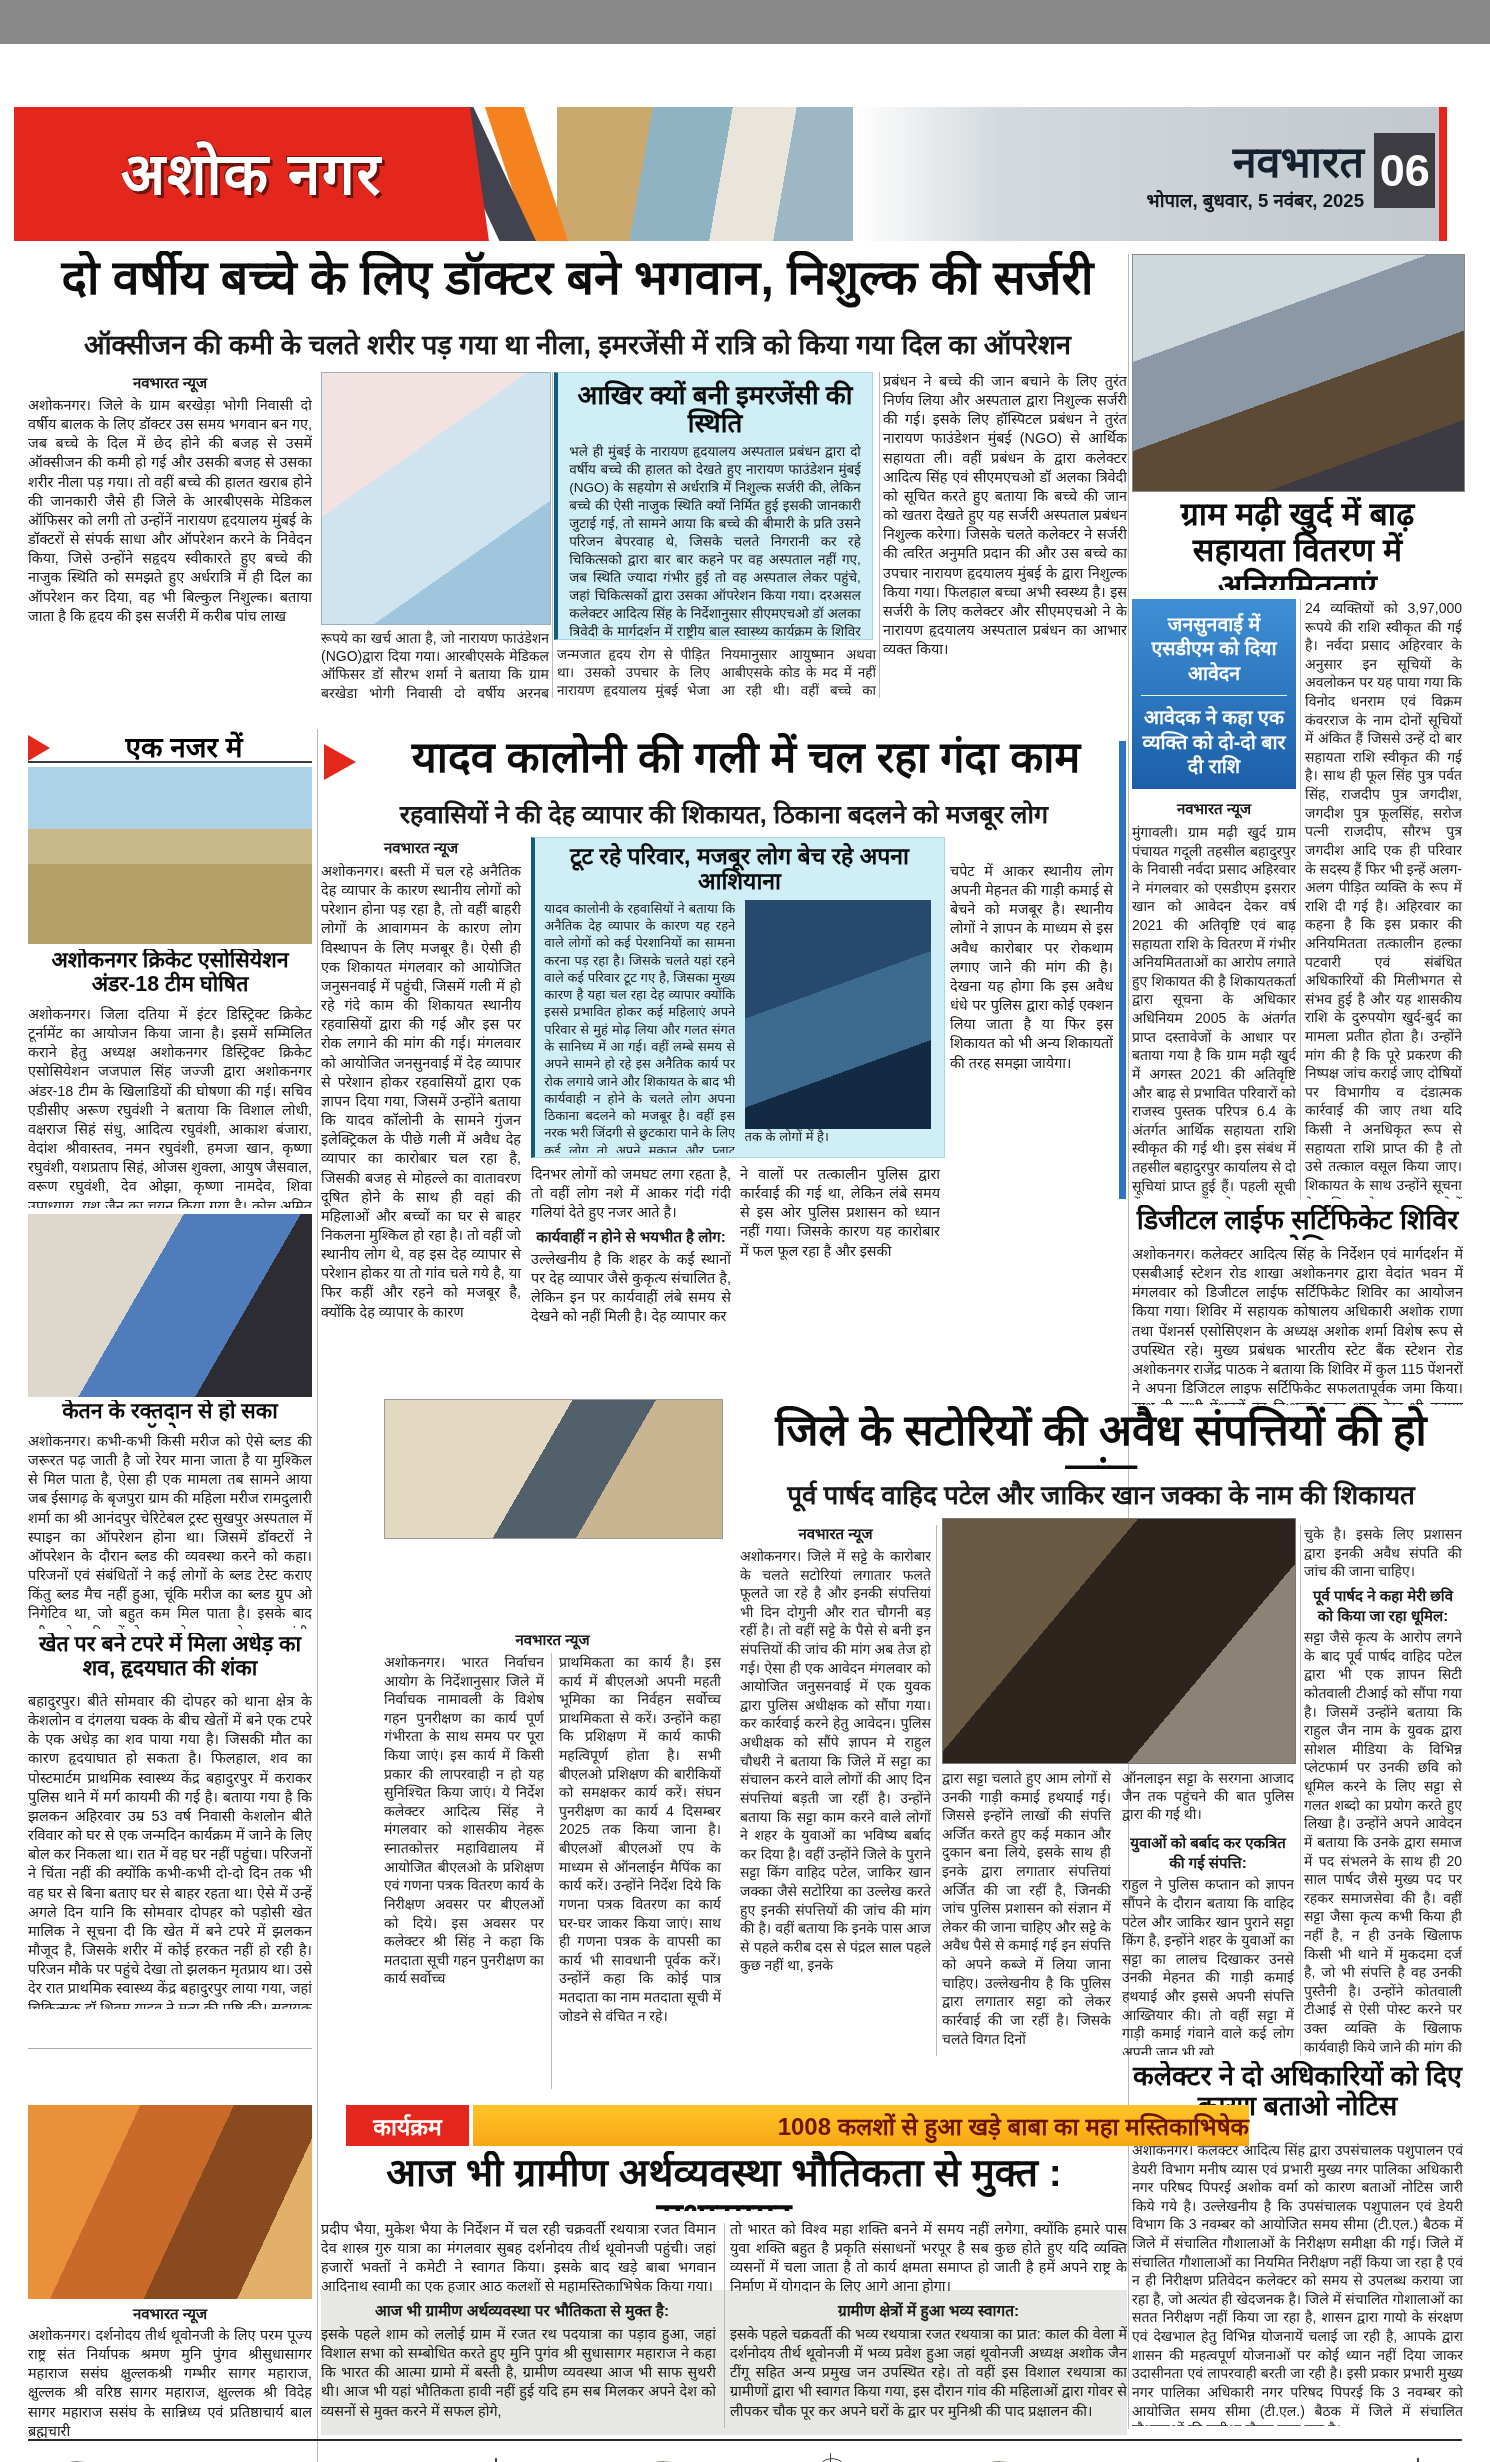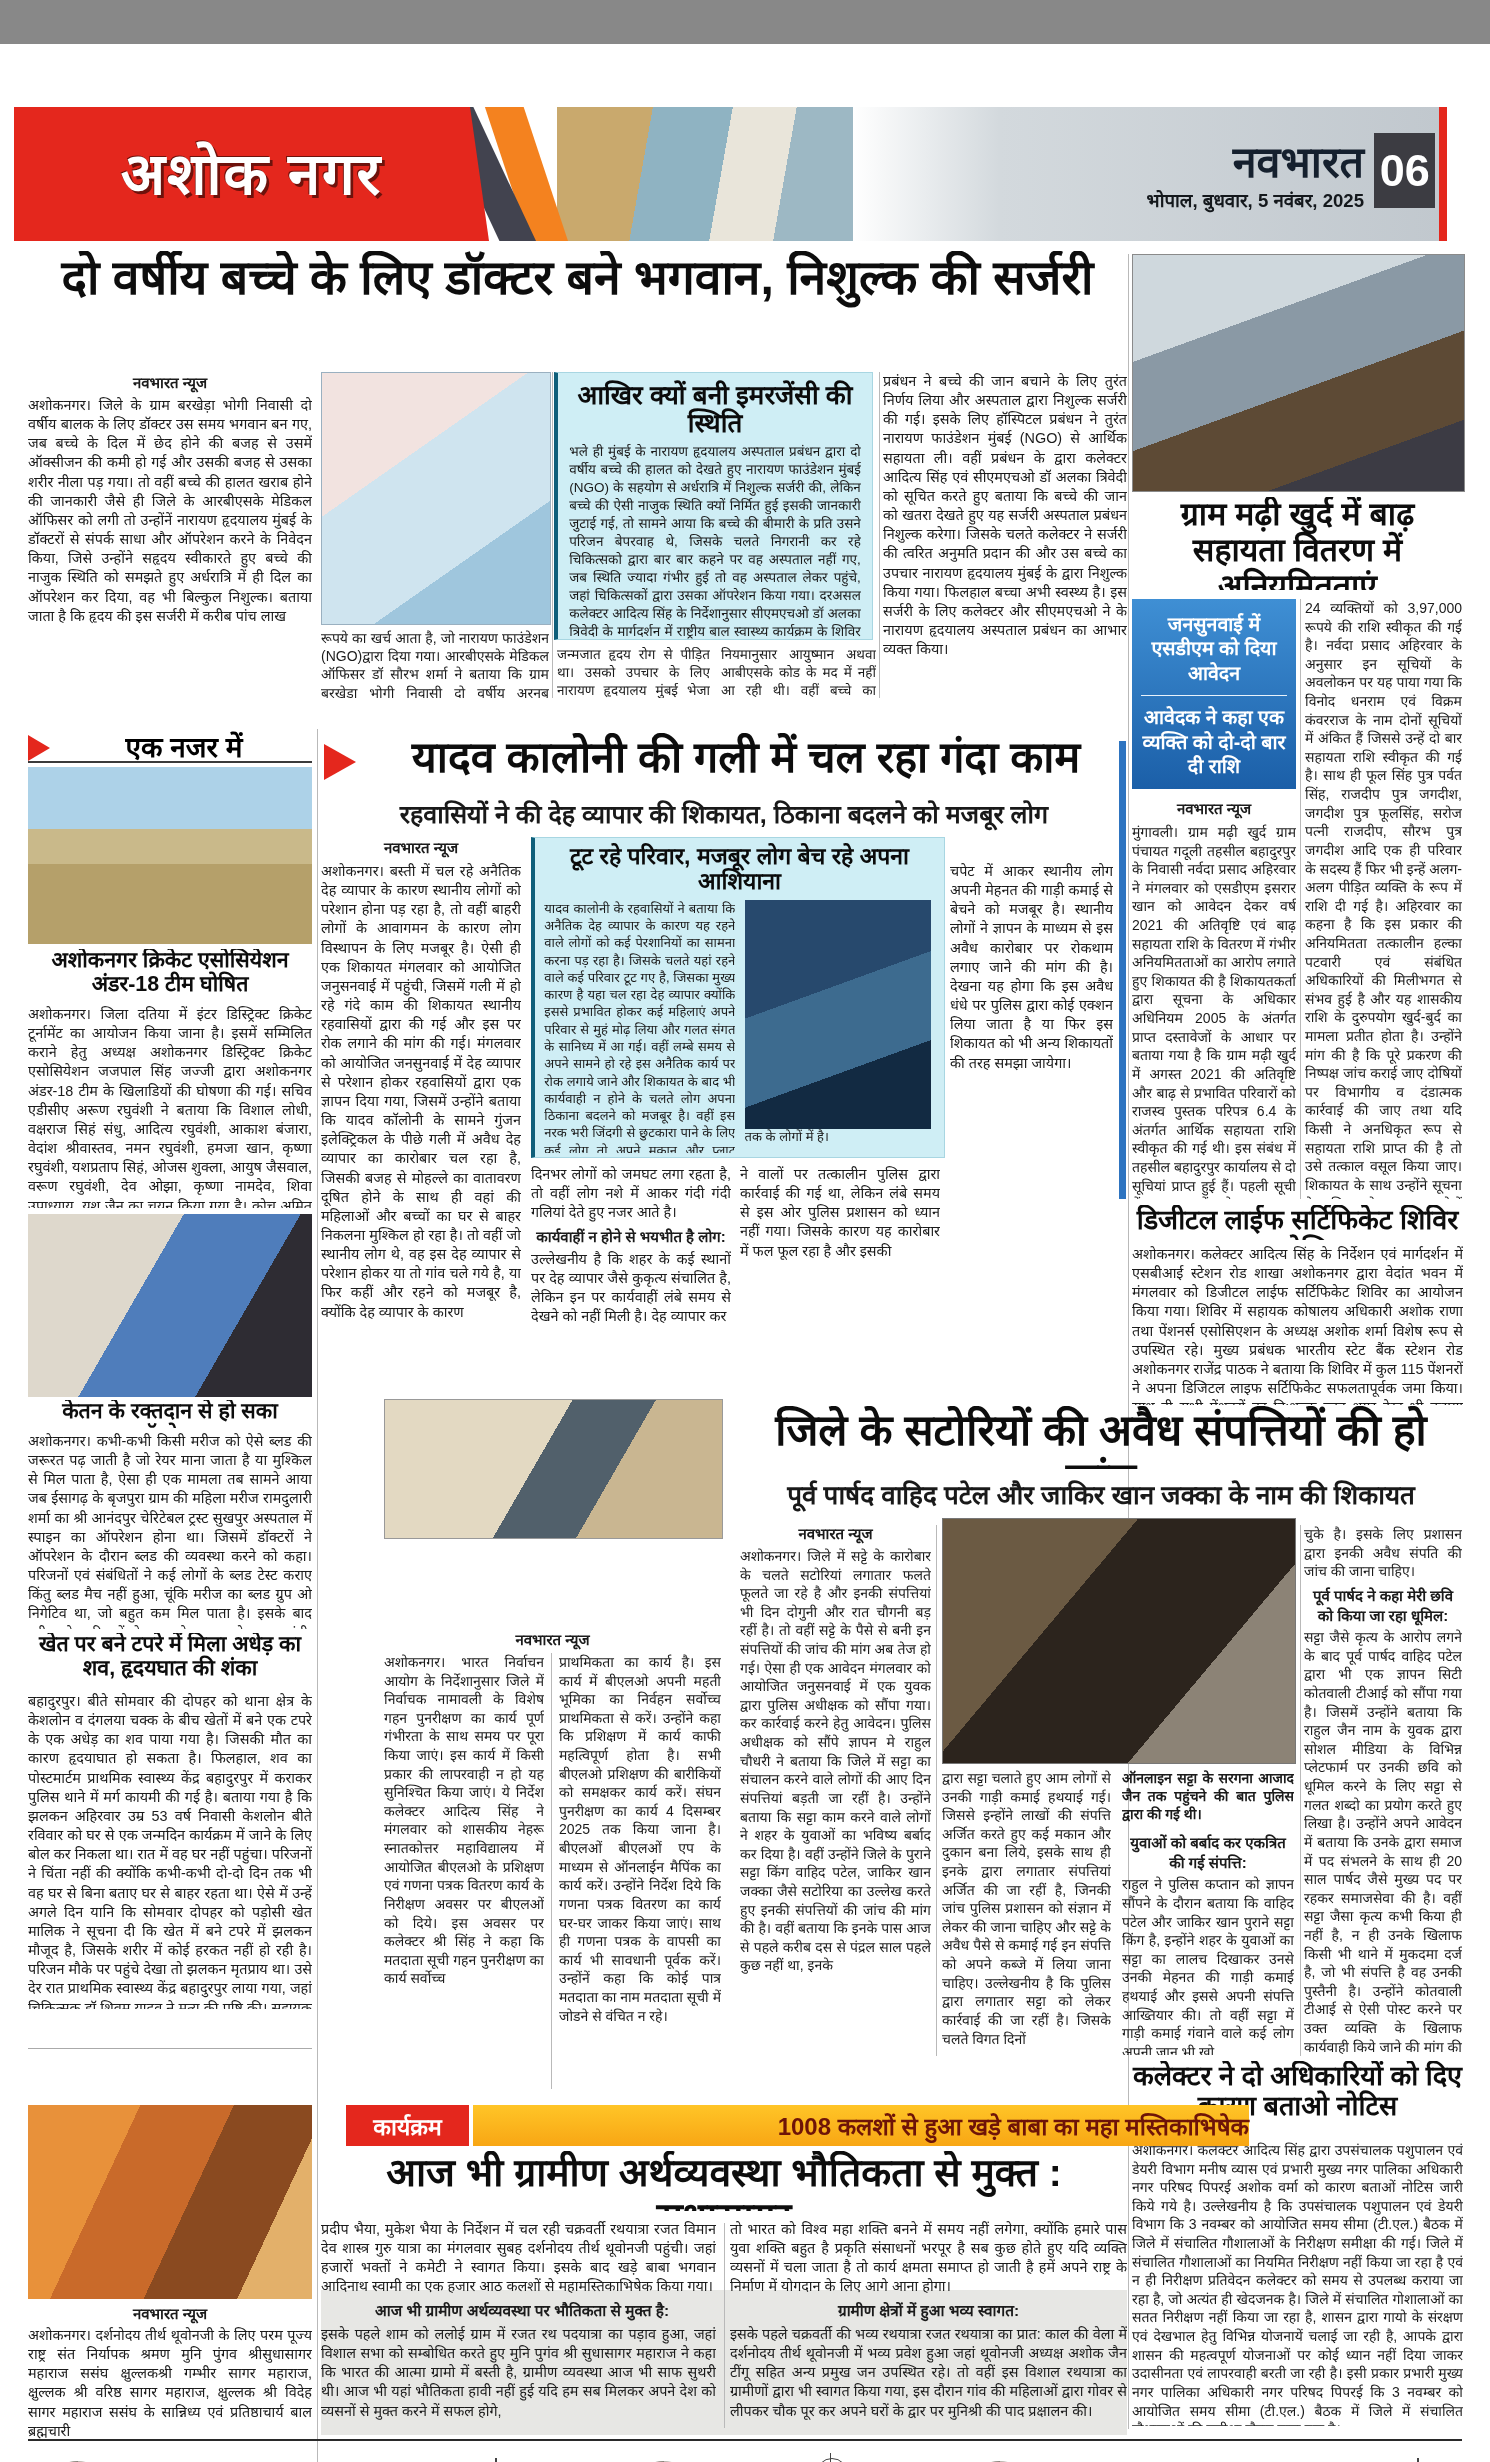--- a/index.html
+++ b/index.html
@@ -65,20 +65,21 @@
       <div class="abs" style="right:75px;top:24px;font-size:43px;font-weight:900;color:#15202e;">नवभारत</div>
       <div class="abs" style="right:75px;top:80px;font-size:18.6px;font-weight:bold;color:#14181c;">भोपाल, बुधवार, 5 नवंबर, 2025</div>
       <div class="abs" style="right:3.7px;top:26px;width:61px;height:75px;background:#3c3c42;color:#fff;display:flex;align-items:center;justify-content:center;">
         <span style="font-size:45px;font-weight:900;">06</span>
       </div>
     </div>
     <div class="abs" style="left:1439px;top:0;width:7.5px;height:134px;background:#e4271d;"></div>
   </div>
 
   <div class="abs hl" style="left:28px;top:207px;width:1099px;height:71px;font-size:48px;">दो वर्षीय बच्चे के लिए डॉक्टर बने भगवान, निशुल्क की सर्जरी</div>
+  <div class="abs subhl" style="left:28px;top:281px;width:1099px;height:39px;font-size:27px;">ऑक्सीजन की कमी के चलते शरीर पड़ गया था नीला, इमरजेंसी में रात्रि को किया गया दिल का ऑपरेशन</div>
 
   <div class="abs byline" style="left:28px;top:328px;width:284px;">नवभारत न्यूज</div>
   <div class="abs body-text" style="left:28px;top:352px;width:284px;height:302px;">अशोकनगर। जिले के ग्राम बरखेड़ा भोगी निवासी दो वर्षीय बालक के लिए डॉक्टर उस समय भगवान बन गए, जब बच्चे के दिल में छेद होने की बजह से उसमें ऑक्सीजन की कमी हो गई और उसकी बजह से उसका शरीर नीला पड़ गया। तो वहीं बच्चे की हालत खराब होने की जानकारी जैसे ही जिले के आरबीएसके मेडिकल ऑफिसर को लगी तो उन्होंनें नारायण हृदयालय मुंबई के डॉक्टरों से संपर्क साधा और ऑपरेशन करने के निवेदन किया, जिसे उन्होंने सहृदय स्वीकारते हुए बच्चे की नाजुक स्थिति को समझते हुए अर्धरात्रि में ही दिल का ऑपरेशन कर दिया, वह भी बिल्कुल निशुल्क। बताया जाता है कि हृदय की इस सर्जरी में करीब पांच लाख</div>
 
   <div class="abs photo ph-baby" style="left:321px;top:328px;width:228px;height:251px;border:0.9px solid #9ab0c0;"></div>
   <div class="abs caption" style="left:321px;top:585px;width:228px;height:69px;">रूपये का खर्च आता है, जो नारायण फाउंडेशन (NGO)द्वारा दिया गया। आरबीएसके मेडिकल ऑफिसर डॉ सौरभ शर्मा ने बताया कि ग्राम बरखेड़ा भोगी निवासी दो वर्षीय अरनब अहिरवार</div>
 
   <div class="abs boxcyan" style="left:554px;top:328px;width:319px;height:268px;">
     <div class="bt">आखिर क्यों बनी इमरजेंसी की स्थिति</div>
     <div class="body-text" style="font-size:13.5px;height:203px;">भले ही मुंबई के नारायण हृदयालय अस्पताल प्रबंधन द्वारा दो वर्षीय बच्चे की हालत को देखते हुए नारायण फाउंडेशन मुंबई (NGO) के सहयोग से अर्धरात्रि में निशुल्क सर्जरी की, लेकिन बच्चे की ऐसी नाजुक स्थिति क्यों निर्मित हुई इसकी जानकारी जुटाई गई, तो सामने आया कि बच्चे की बीमारी के प्रति उसने परिजन बेपरवाह थे, जिसके चलते निगरानी कर रहे चिकित्सको द्वारा बार बार कहने पर वह अस्पताल नहीं गए, जब स्थिति ज्यादा गंभीर हुई तो वह अस्पताल लेकर पहुंचे, जहां चिकित्सकों द्वारा उसका ऑपरेशन किया गया। दरअसल कलेक्टर आदित्य सिंह के निर्देशानुसार सीएमएचओ डॉ अलका त्रिवेदी के मार्गदर्शन में राष्ट्रीय बाल स्वास्थ्य कार्यक्रम के शिविर लगाया गया था, जिसमें बच्चे की बीमारी को चिन्हित कर उसके परिजनों को ऑपरेशन कराने की सलाह दी गई।</div>
@@ -165,21 +166,21 @@
   <div class="vrule" style="left:551px;top:1609px;height:436px;"></div>
 
   <div class="abs hl" style="left:740px;top:1362px;width:722px;height:63px;font-size:43px;">जिले के सटोरियों की अवैध संपत्तियों की हो जांच</div>
   <div class="abs subhl" style="left:740px;top:1432px;width:722px;height:39px;font-size:26px;">पूर्व पार्षद वाहिद पटेल और जाकिर खान जक्का के नाम की शिकायत</div>
 
   <div class="abs byline" style="left:740px;top:1479px;width:191px;">नवभारत न्यूज</div>
   <div class="abs body-text" style="left:740px;top:1503px;width:191px;height:508px;font-size:14px;">अशोकनगर। जिले में सट्टे के कारोबार के चलते सटोरियां लगातार फलते फूलते जा रहे है और इनकी संपत्तियां भी दिन दोगुनी और रात चौगनी बड़ रहीं है। तो वहीं सट्टे के पैसे से बनी इन संपत्तियों की जांच की मांग अब तेज हो गई। ऐसा ही एक आवेदन मंगलवार को आयोजित जनुसनवाई में एक युवक द्वारा पुलिस अधीक्षक को सौंपा गया। कर कार्रवाई करने हेतु आवेदन। पुलिस अधीक्षक को सौंपे ज्ञापन मे राहुल चौधरी ने बताया कि जिले में सट्टा का संचालन करने वाले लोगों की आए दिन संपत्तियां बड़ती जा रहीं है। उन्होंने बताया कि सट्टा काम करने वाले लोगों ने शहर के युवाओं का भविष्य बर्बाद कर दिया है। वहीं उन्होंने जिले के पुराने सट्टा किंग वाहिद पटेल, जाकिर खान जक्का जैसे सटोरिया का उल्लेख करते हुए इनकी संपत्तियों की जांच की मांग की है। वहीं बताया कि इनके पास आज से पहले करीब दस से पंद्रल साल पहले कुछ नहीं था, इनके</div>
 
   <div class="abs photo ph-police" style="left:942px;top:1474px;width:352px;height:244px;border:0.9px solid #777;"></div>
   <div class="abs body-text" style="left:942px;top:1725px;width:169px;height:287px;font-size:14px;">द्वारा सट्टा चलाते हुए आम लोगों से उनकी गाड़ी कमाई हथयाई गई। जिससे इन्होंने लाखों की संपत्ति अर्जित करते हुए कई मकान और दुकान बना लिये, इसके साथ ही इनके द्वारा लगातार संपत्तियां अर्जित की जा रहीं है, जिनकी जांच पुलिस प्रशासन को संज्ञान में लेकर की जाना चाहिए और सट्टे के अवैध पैसे से कमाई गई इन संपत्ति को अपने कब्जे में लिया जाना चाहिए। उल्लेखनीय है कि पुलिस द्वारा लगातार सट्टा को लेकर कार्रवाई की जा रहीं है। जिसके चलते विगत दिनों</div>
-  <div class="abs caption" style="left:1122px;top:1725px;width:172px;height:56px;font-weight:bold;">ऑनलाइन सट्टा के सरगना आजाद जैन तक पहुंचने की बात पुलिस द्वारा की गई थी।</div>
+  <div class="abs caption" style="left:1122px;top:1725px;width:172px;height:56px;font-weight:normal;">ऑनलाइन सट्टा के सरगना आजाद जैन तक पहुंचने की बात पुलिस द्वारा की गई थी।</div>
   <div class="abs" style="left:1122px;top:1784px;width:172px;height:227px;overflow:hidden;">
     <span class="inline-subhead" style="font-size:15px;">युवाओं को बर्बाद कर एकत्रित की गई संपत्ति:</span>
     <div class="body-text" style="font-size:14px;height:auto;">राहुल ने पुलिस कप्तान को ज्ञापन सौंपने के दौरान बताया कि वाहिद पटेल और जाकिर खान पुराने सट्टा किंग है, इन्होंने शहर के युवाओं का सट्टा का लालच दिखाकर उनसे उनकी मेहनत की गाड़ी कमाई हथयाई और इससे अपनी संपत्ति आख्तियार की। तो वहीं सट्टा में गाड़ी कमाई गंवाने वाले कई लोग अपनी जान भी खो</div>
   </div>
   <div class="abs" style="left:1304px;top:1481px;width:158px;height:531px;overflow:hidden;">
     <div class="body-text" style="font-size:14px;height:auto;">चुके है। इसके लिए प्रशासन द्वारा इनकी अवैध संपति की जांच की जाना चाहिए।</div>
     <span class="inline-subhead" style="font-size:15px;">पूर्व पार्षद ने कहा मेरी छवि को किया जा रहा धूमिल:</span>
     <div class="body-text" style="font-size:14px;height:auto;">सट्टा जैसे कृत्य के आरोप लगने के बाद पूर्व पार्षद वाहिद पटेल द्वारा भी एक ज्ञापन सिटी कोतवाली टीआई को सौंपा गया है। जिसमें उन्होंने बताया कि राहुल जैन नाम के युवक द्वारा सोशल मीडिया के विभिन्न प्लेटफार्म पर उनकी छवि को धूमिल करने के लिए सट्टा से गलत शब्दो का प्रयोग करते हुए लिखा है। उन्होंने अपने आवेदन में बताया कि उनके द्वारा समाज में पद संभलने के साथ ही 20 साल पार्षद जैसे मुख्य पद पर रहकर समाजसेवा की है। वहीं सट्टा जैसा कृत्य कभी किया ही नहीं है, न ही उनके खिलाफ किसी भी थाने में मुकदमा दर्ज है, जो भी संपत्ति है वह उनकी पुस्तैनी है। उन्होंने कोतवाली टीआई से ऐसी पोस्ट करने पर उक्त व्यक्ति के खिलाफ कार्यवाही किये जाने की मांग की है।</div>
   </div>
   <div class="vrule" style="left:936px;top:1481px;height:531px;"></div>

